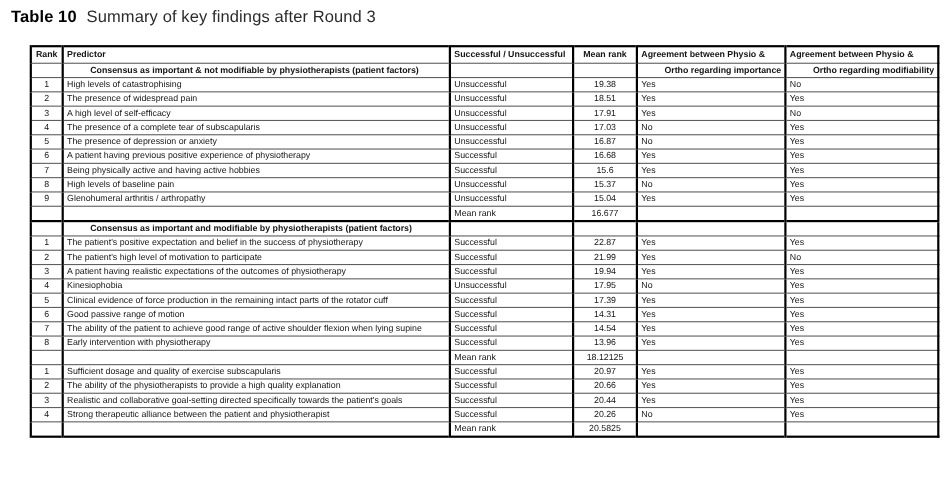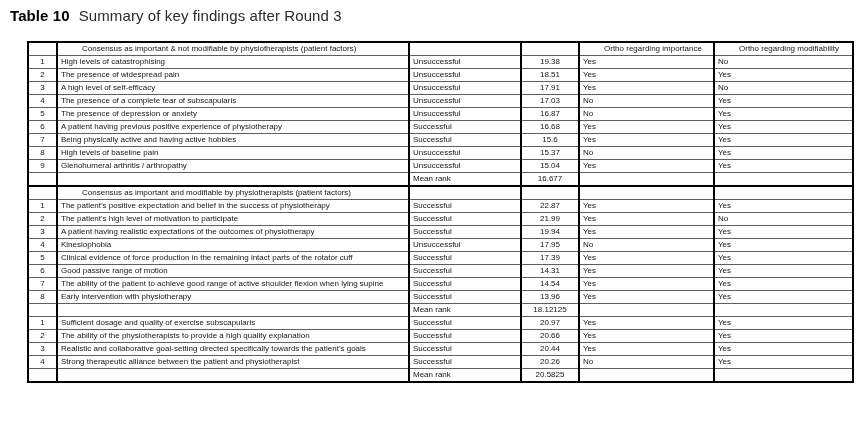--- a/index.html
+++ b/index.html
@@ -33,41 +33,49 @@
     overflow: hidden; white-space: nowrap;
     vertical-align: middle;
   }
   tr.header-row td { border-top: none; height: 14px; font-weight: bold; }
   tr.section-start td { border-top: 2px solid #000; }
   .c-rank { text-align: center; }
   .c-pred { text-align: left; }
   .c-out  { text-align: left; }
   .c-mean { text-align: center; }
   .c-agr  { text-align: left; }
-  .bold   { font-weight: normal; padding-left: 24px; }
+  .bold   { font-weight: bold; padding-left: 24px; }
 </style>
 </head>
 <body>
 
 <div class="page">
 
   <div class="caption">
     <span class="cap-label">Table 10</span><span class="cap-text">Summary of key findings after Round 3</span>
   </div>
 
   <table class="findings">
     <colgroup>
       <col style="width:29px">
       <col style="width:352px">
       <col style="width:112px">
       <col style="width:58px">
       <col style="width:135px">
       <col style="width:139px">
     </colgroup>
     <tbody id="table-body">
+      <tr class="header-row">
+        <td class="c-rank">Rank</td>
+        <td class="c-pred">Predictor</td>
+        <td class="c-out">Successful / Unsuccessful</td>
+        <td class="c-mean">Mean rank</td>
+        <td class="c-agr">Agreement between Physio &amp;</td>
+        <td class="c-agr">Agreement between Physio &amp;</td>
+      </tr>
     <tr>
           <td class="c-rank"></td>
           <td class="c-pred bold">Consensus as important &amp; not modifiable by physiotherapists (patient factors)</td>
           <td class="c-out"></td>
           <td class="c-mean"></td>
           <td class="c-agr bold">Ortho regarding importance</td>
           <td class="c-agr bold">Ortho regarding modifiability</td>
         </tr>
         <tr>
           <td class="c-rank">1</td>

